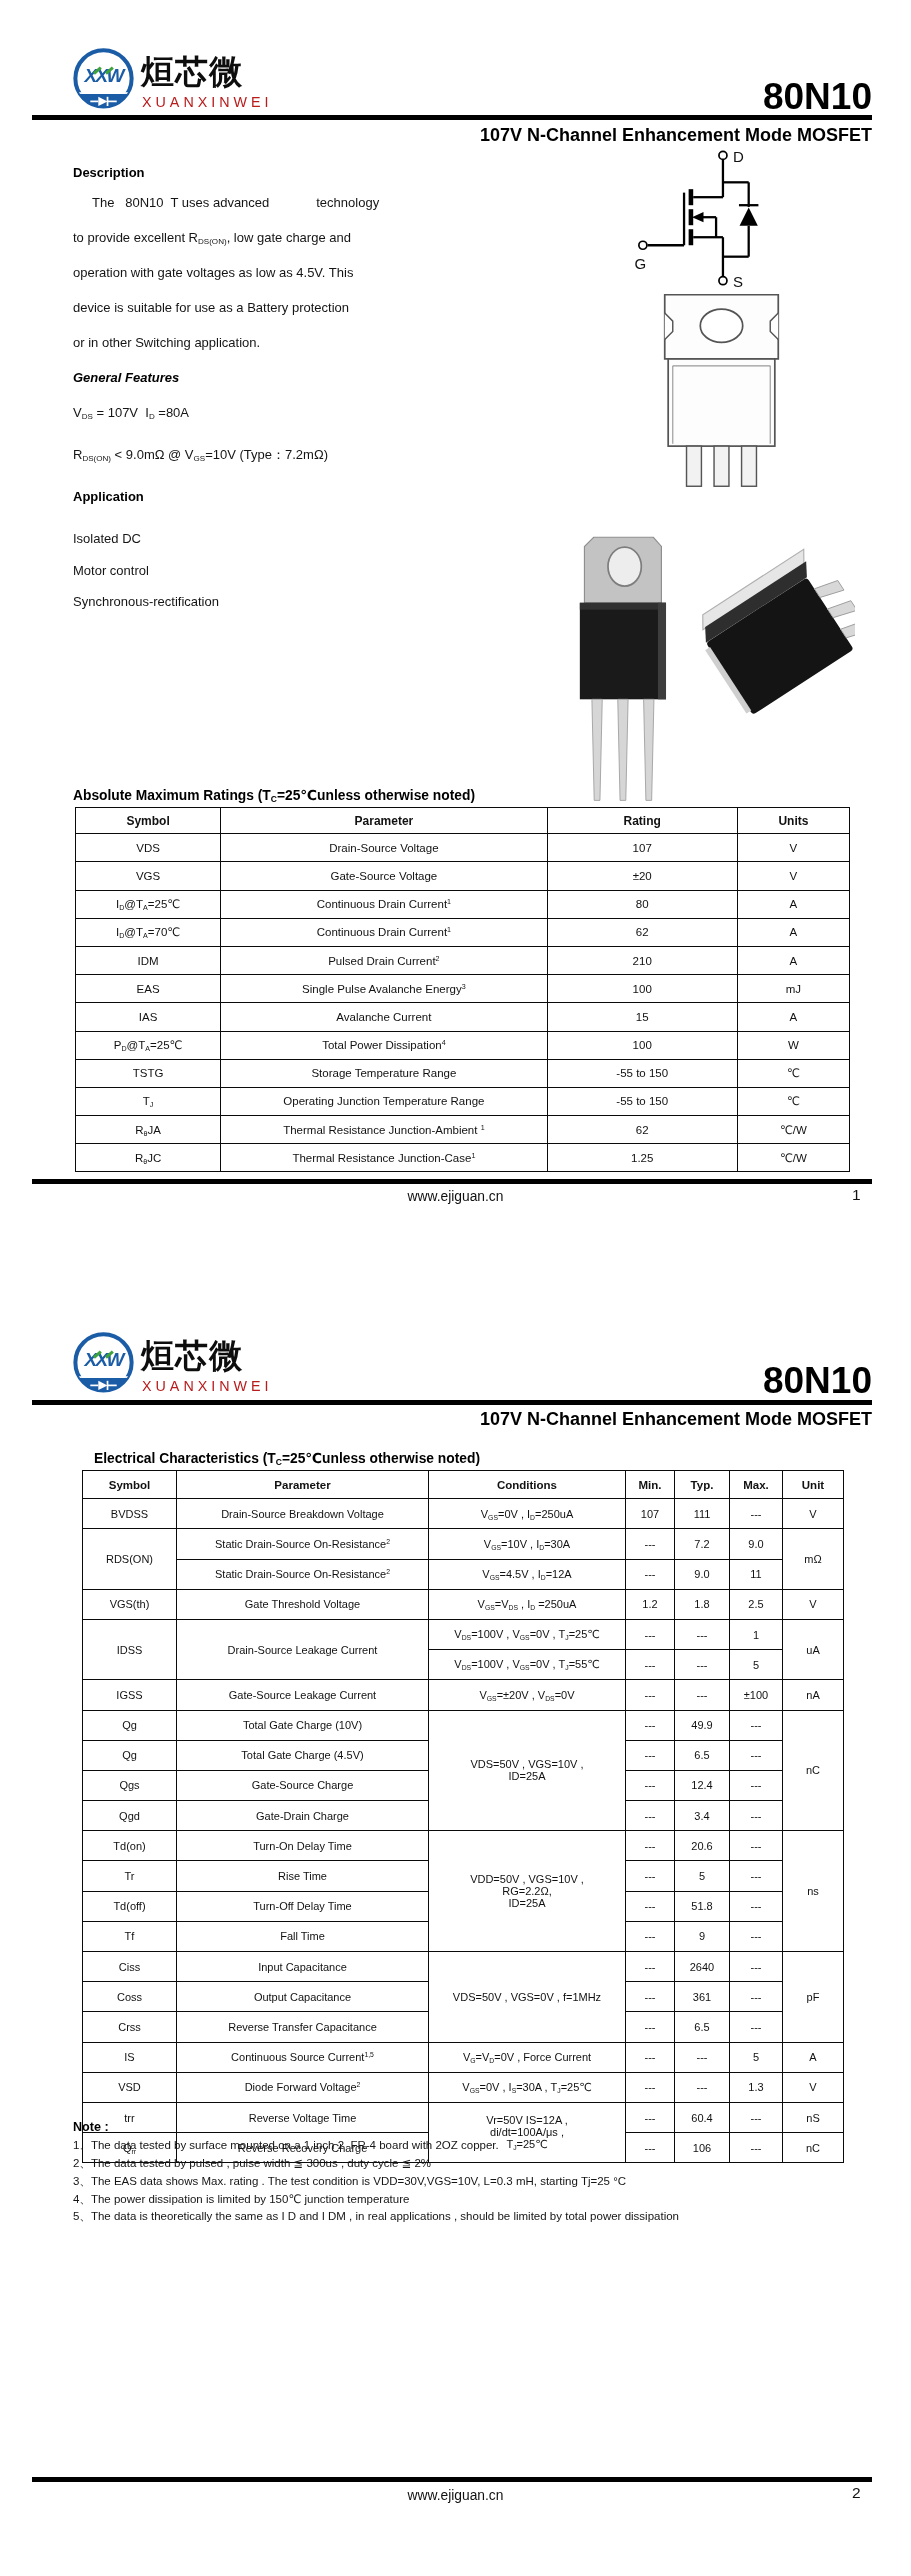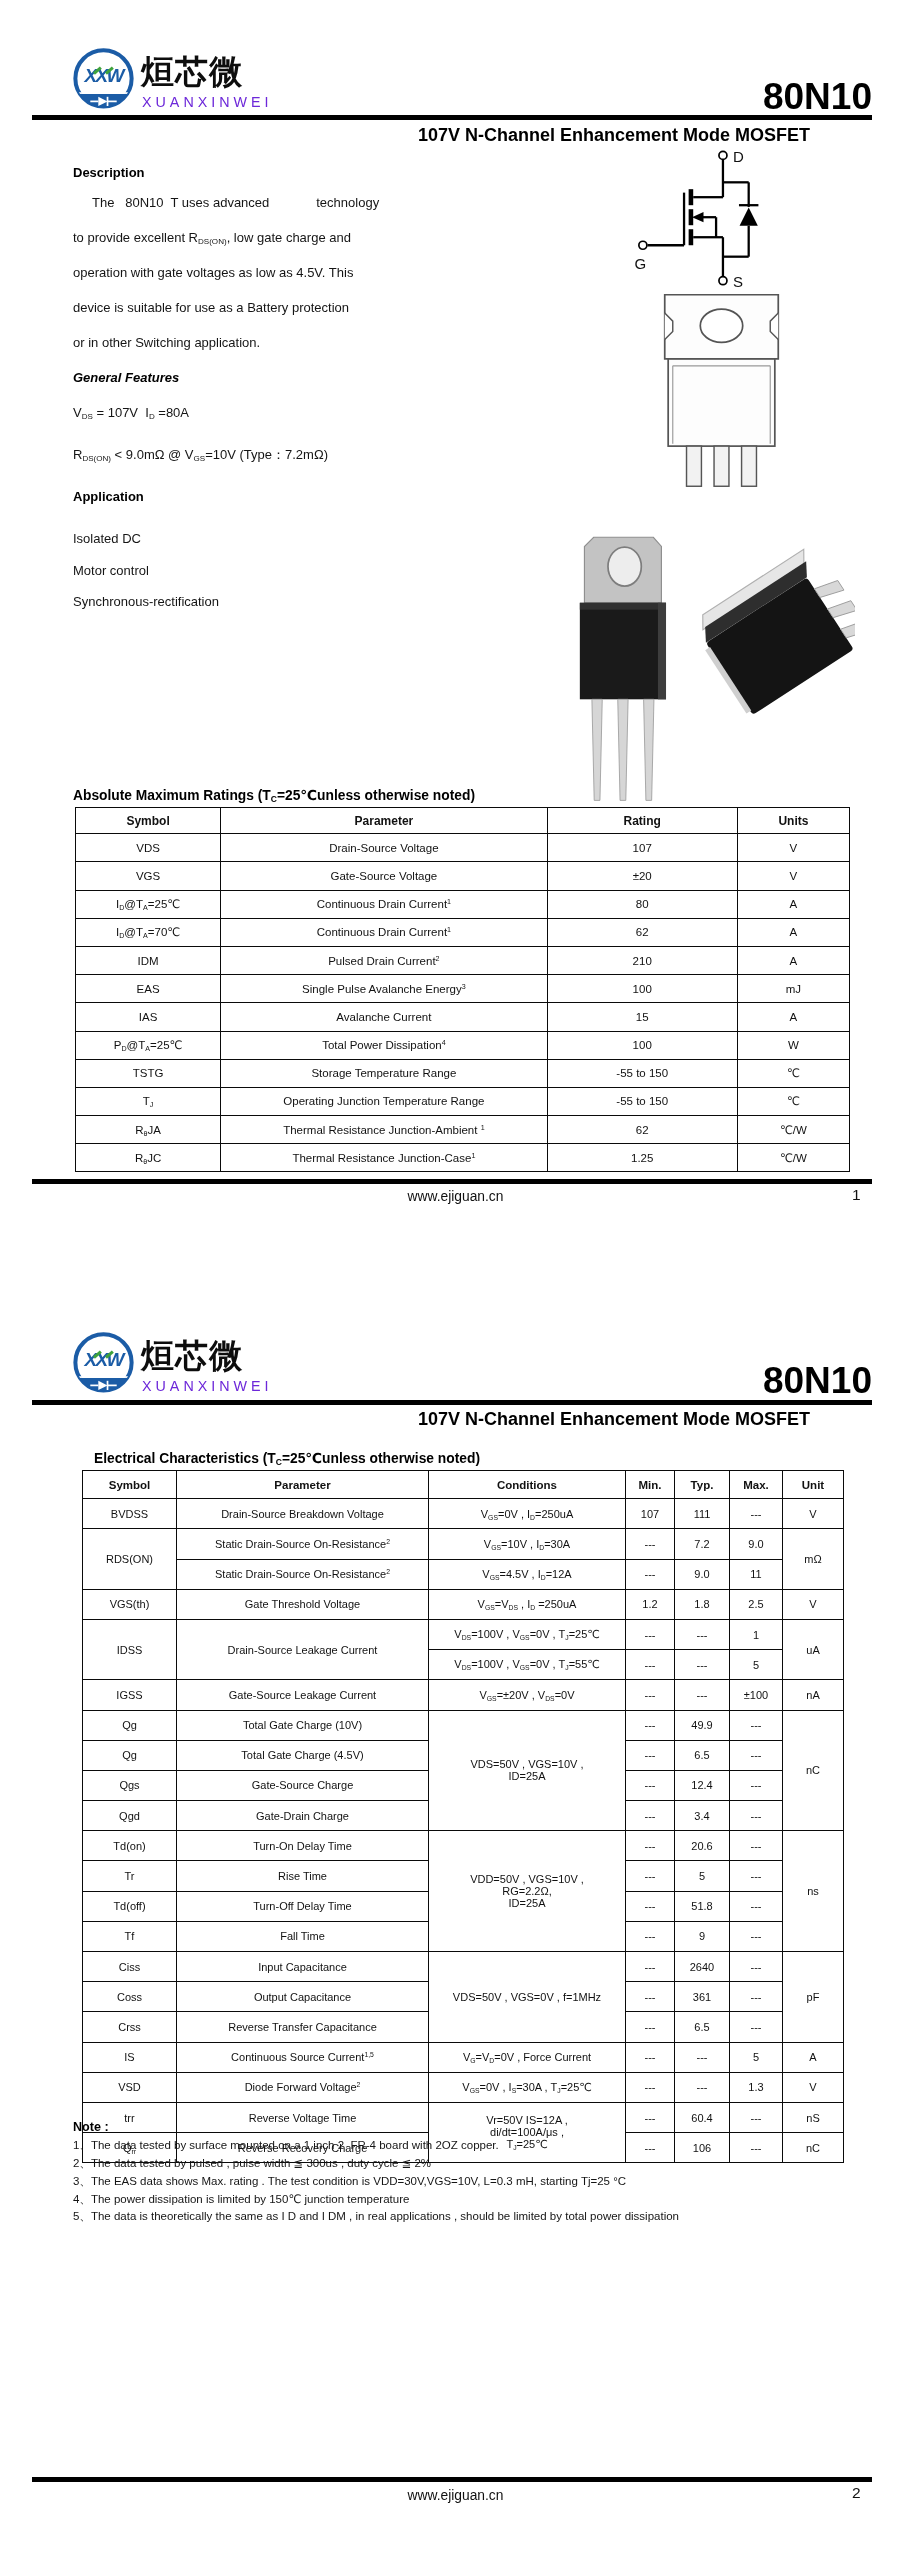--- a/index.html
+++ b/index.html
@@ -3,27 +3,27 @@
 <meta charset="utf-8">
 <style>
   html,body{margin:0;padding:0;background:#ffffff;}
   #doc{position:relative;width:911px;height:2576px;background:#ffffff;overflow:hidden;
        font-family:"Liberation Sans","DejaVu Sans",sans-serif;color:#111;}
   .abs{position:absolute;}
 
   
   .logo-wrap{width:207px;height:75px;}
   .logo-cn{font-size:33px;font-weight:bold;color:#0d0d0d;letter-spacing:1.1px;line-height:1;}
-  .logo-en{font-size:14.3px;color:#6d28d9;letter-spacing:4px;font-weight:500;}
+  .logo-en{font-size:14.3px;color:#b91c1c;letter-spacing:4px;font-weight:500;}
   .logo-initials{width:60px;text-align:center;font-size:19px;font-style:italic;font-weight:bold;
                  color:#1b5ca6;letter-spacing:-1.7px;}
   .green-tick{width:9.2px;height:3.4px;background:#3fa23c;transform:rotate(-40deg);}
   .part-number{width:287px;text-align:right;font-size:37px;font-weight:bold;color:#000;line-height:1;}
   .header-rule{height:5.2px;background:#000;}
-  .subtitle{width:516px;text-align:center;font-size:18px;font-weight:bold;color:#000;line-height:1.1;}
+  .subtitle{width:516px;text-align:right;font-size:18px;font-weight:bold;color:#000;line-height:1.1;}
 
   
   .h-section{font-size:13px;font-weight:bold;color:#000;}
   .body-line{font-size:13px;color:#151515;white-space:pre;}
   .pin-label{font-size:15px;color:#111;}
 
   
   .sheet-title{font-size:13.8px;font-weight:bold;color:#000;}
   table.sheet{border-collapse:collapse;table-layout:fixed;background:#fff;border:1.7px solid #0a0a0a;}
   table.sheet th,table.sheet td{border:1.1px solid #0a0a0a;text-align:center;vertical-align:middle;

